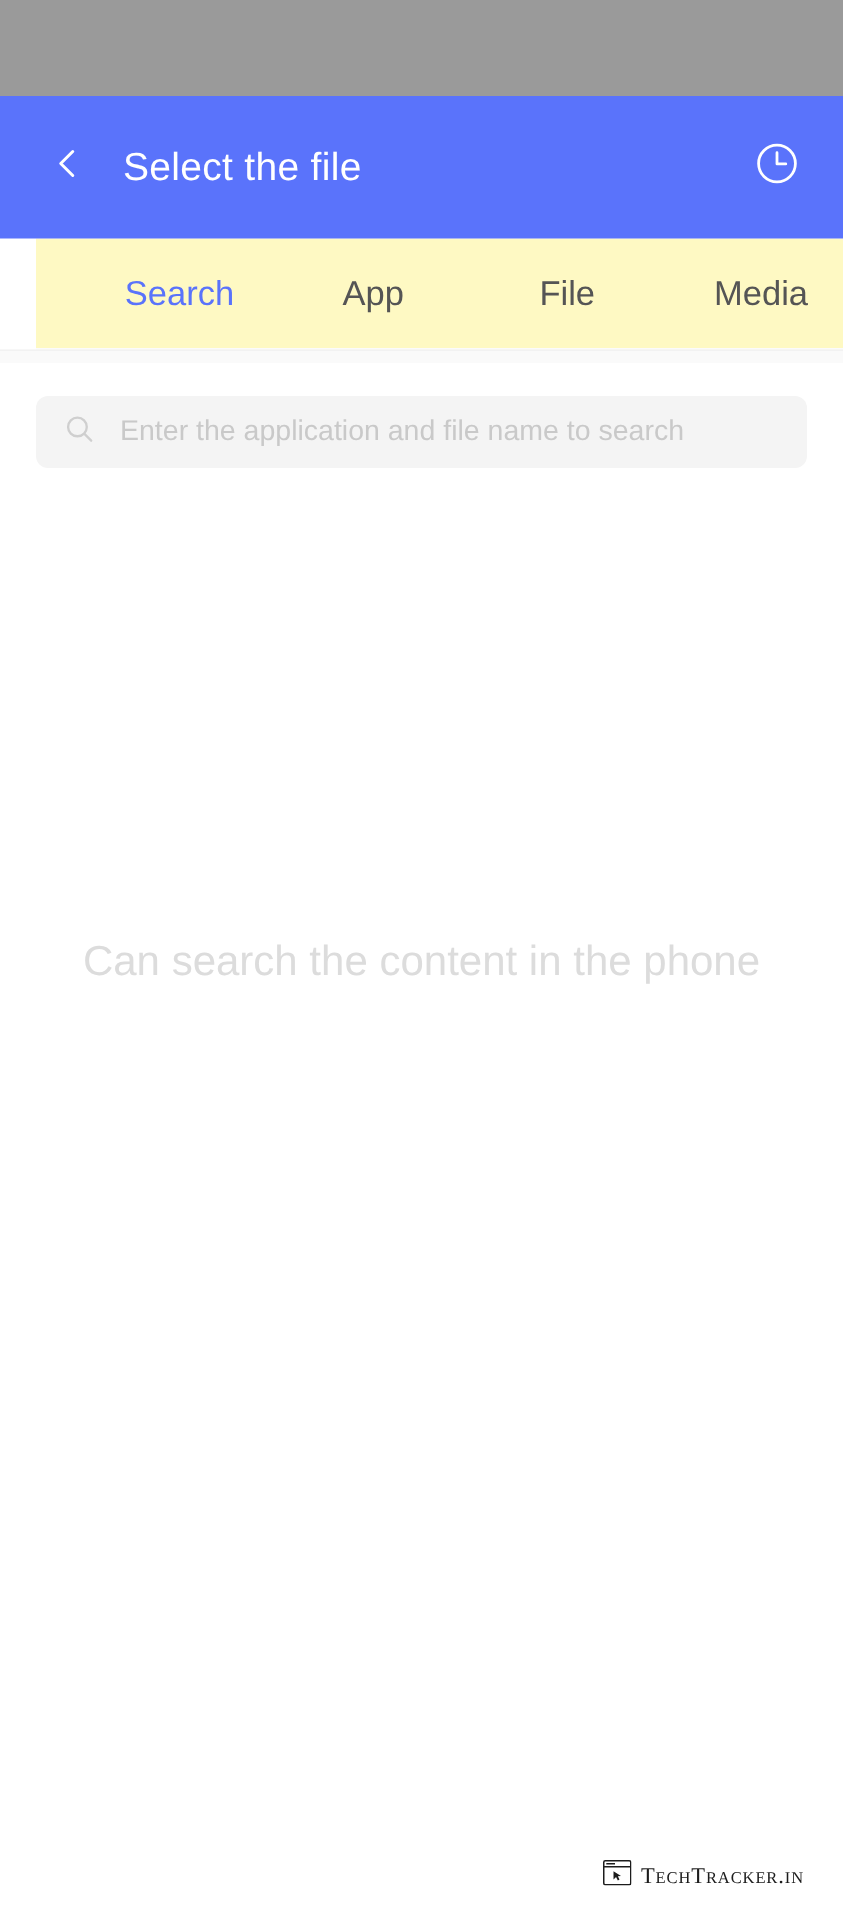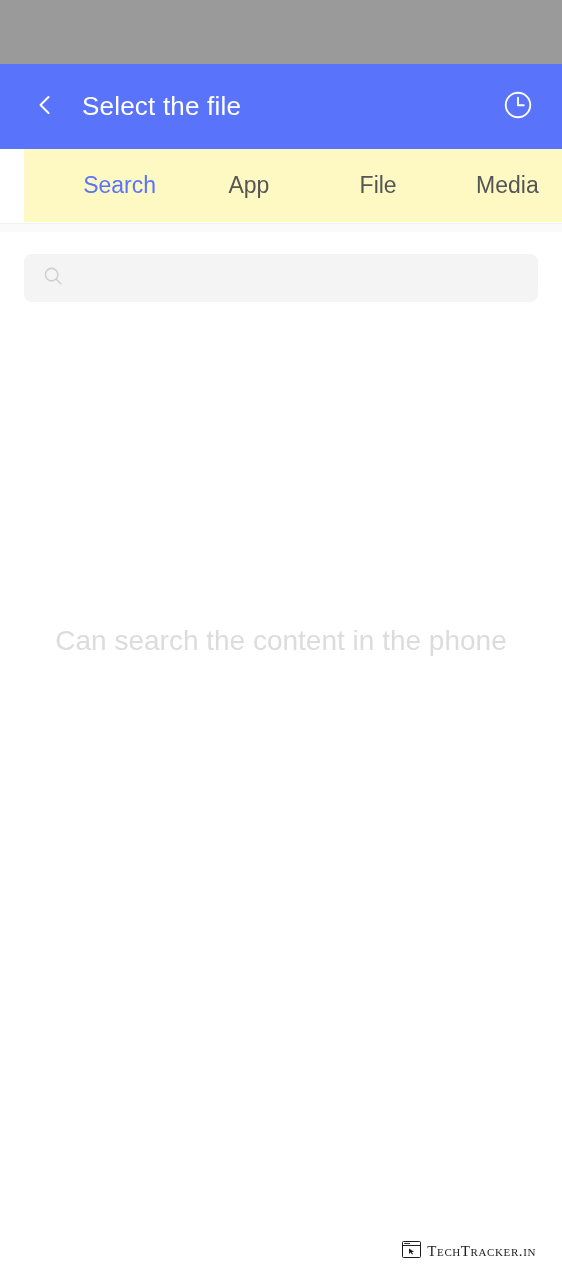--- a/index.html
+++ b/index.html
@@ -19,21 +19,21 @@
   .status-bar {
     width: 562px;
     height: 64px;
     background: #9a9a9a;
     box-sizing: border-box;
   }
 
   
   .app-bar {
     width: 562px;
-    height: 85px;
+    height: 95px;
     background: #5a73fb;
     display: flex;
     align-items: center;
     box-sizing: border-box;
     padding: 0 26px 0 28px;
     position: relative;
   }
   .back-btn {
     width: 34px;
     height: 34px;
@@ -195,20 +195,21 @@
 <div class="tab-divider"></div>
 
 <div class="search-wrap">
   <div class="search-box">
     <span>
       <svg width="22" height="22" viewBox="0 0 24 24" fill="none" stroke="#cfcfcf" stroke-width="1.7" stroke-linecap="round" stroke-linejoin="round">
         <circle cx="10.5" cy="10.5" r="6.8"></circle>
         <line x1="15.6" y1="15.6" x2="20.5" y2="20.5"></line>
       </svg>
     </span>
+    <input class="search-input" type="text" placeholder="Enter the application and file name to search" style="">
   </div>
 </div>
 
 <div class="empty-state">
   <div class="empty-text">Can search the content in the phone</div>
 </div>
 
 <div class="watermark">
   <span>
     <svg width="19" height="17" viewBox="0 0 19 17" fill="none" stroke="#1c1c1c" stroke-width="1">

